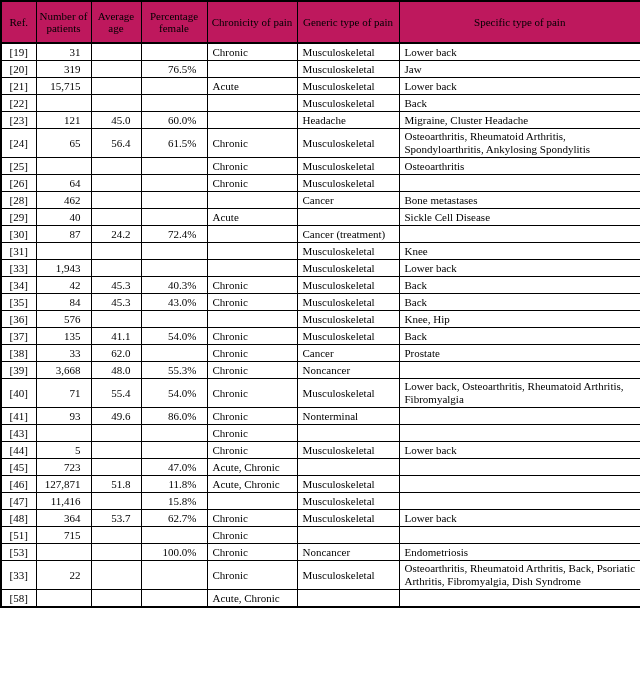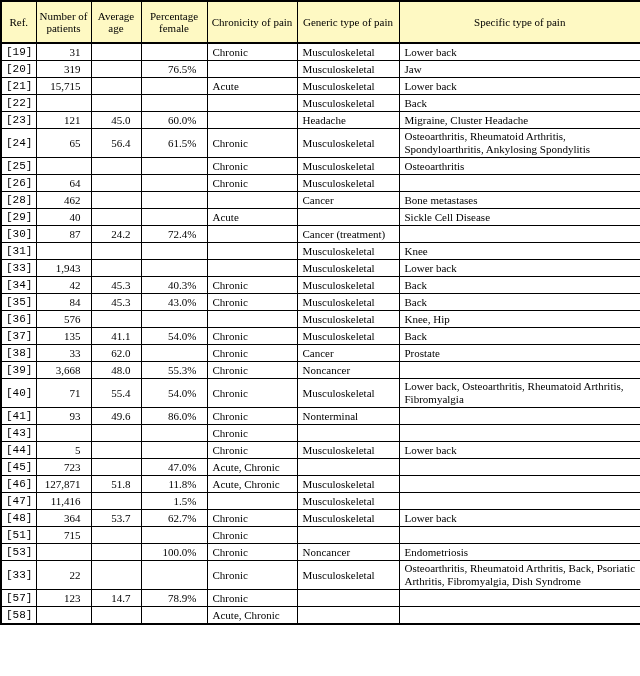--- a/index.html
+++ b/index.html
@@ -19,35 +19,35 @@
     color: #000000;
     border: 2px solid #000000;
   }
   .pain-table th,
   .pain-table td {
     border: 1px solid #000000;
     overflow: hidden;
     vertical-align: middle;
   }
   .pain-table thead th {
-    background: #fef9c3;
+    background: #be185d;
     font-weight: normal;
     text-align: center;
     line-height: 12px;
     padding: 2px 2px;
     border-bottom: 2px solid #000000;
     height: 36px;
   }
   .pain-table td {
     height: 14px;
     line-height: 13px;
     padding: 1px 4px;
     background: #ffffff;
   }
-  .pain-table td.al-center { text-align: center; font-family: Liberation Mono, monospace; }
+  .pain-table td.al-center { text-align: center; }
   .pain-table td.al-right  { text-align: right; padding-right: 10px; }
   .pain-table td.al-left   { text-align: left;  padding-left: 5px; }
 </style>
 </head>
 <body>
 
 <table class="pain-table">
   <colgroup>
     <col style="width:35px">
     <col style="width:55px">
@@ -291,21 +291,21 @@
         <td class="al-right">51.8</td>
         <td class="al-right">11.8%</td>
         <td class="al-left">Acute, Chronic</td>
         <td class="al-left">Musculoskeletal</td>
         <td class="al-left"></td>
       </tr>
       <tr>
         <td class="al-center">[47]</td>
         <td class="al-right">11,416</td>
         <td class="al-right"></td>
-        <td class="al-right">1.5%</td>
+        <td class="al-right">15.8%</td>
         <td class="al-left"></td>
         <td class="al-left">Musculoskeletal</td>
         <td class="al-left"></td>
       </tr>
       <tr>
         <td class="al-center">[48]</td>
         <td class="al-right">364</td>
         <td class="al-right">53.7</td>
         <td class="al-right">62.7%</td>
         <td class="al-left">Chronic</td>
@@ -333,29 +333,20 @@
       <tr>
         <td class="al-center">[33]</td>
         <td class="al-right">22</td>
         <td class="al-right"></td>
         <td class="al-right"></td>
         <td class="al-left">Chronic</td>
         <td class="al-left">Musculoskeletal</td>
         <td class="al-left">Osteoarthritis, Rheumatoid Arthritis, Back, Psoriatic Arthritis, Fibromyalgia, Dish Syndrome</td>
       </tr>
       <tr>
-        <td class="al-center">[57]</td>
-        <td class="al-right">123</td>
-        <td class="al-right">14.7</td>
-        <td class="al-right">78.9%</td>
-        <td class="al-left">Chronic</td>
-        <td class="al-left"></td>
-        <td class="al-left"></td>
-      </tr>
-      <tr>
         <td class="al-center">[58]</td>
         <td class="al-right"></td>
         <td class="al-right"></td>
         <td class="al-right"></td>
         <td class="al-left">Acute, Chronic</td>
         <td class="al-left"></td>
         <td class="al-left"></td>
       </tr>
     </tbody>
 </table>

